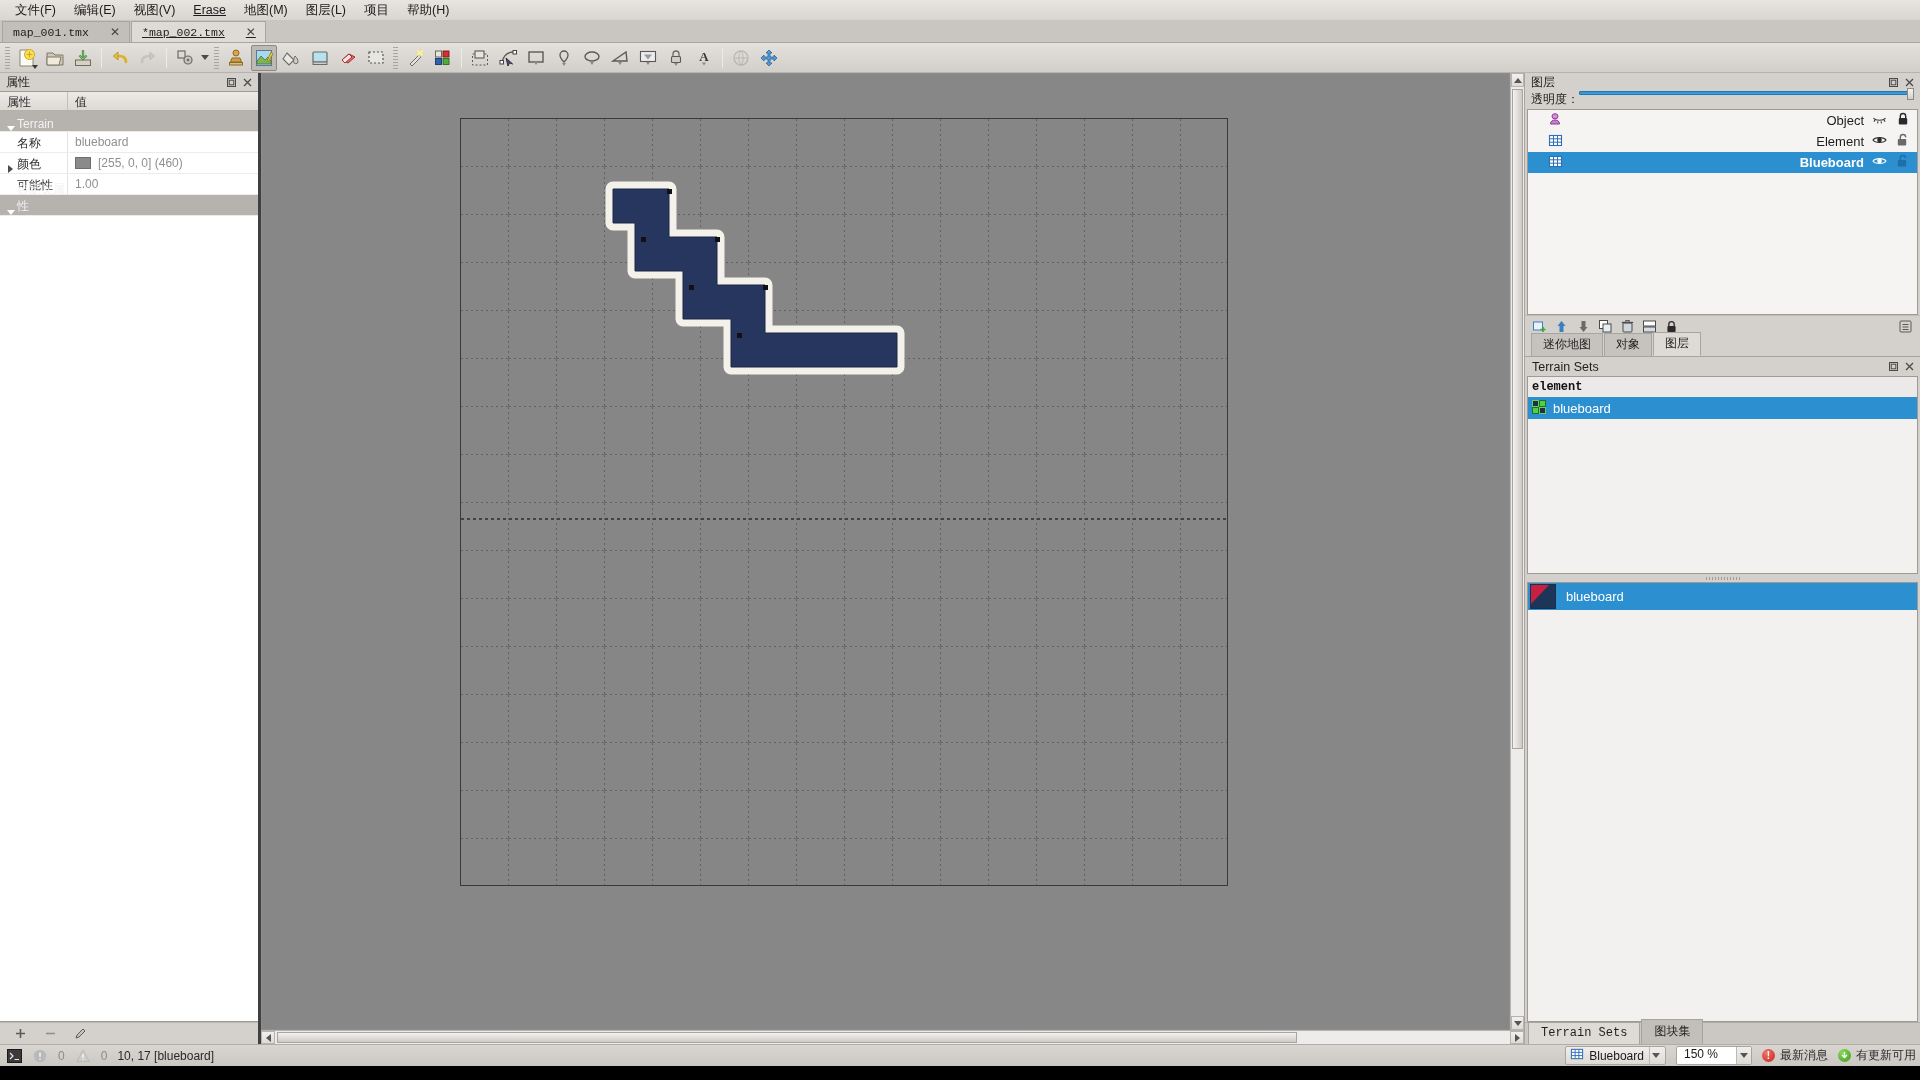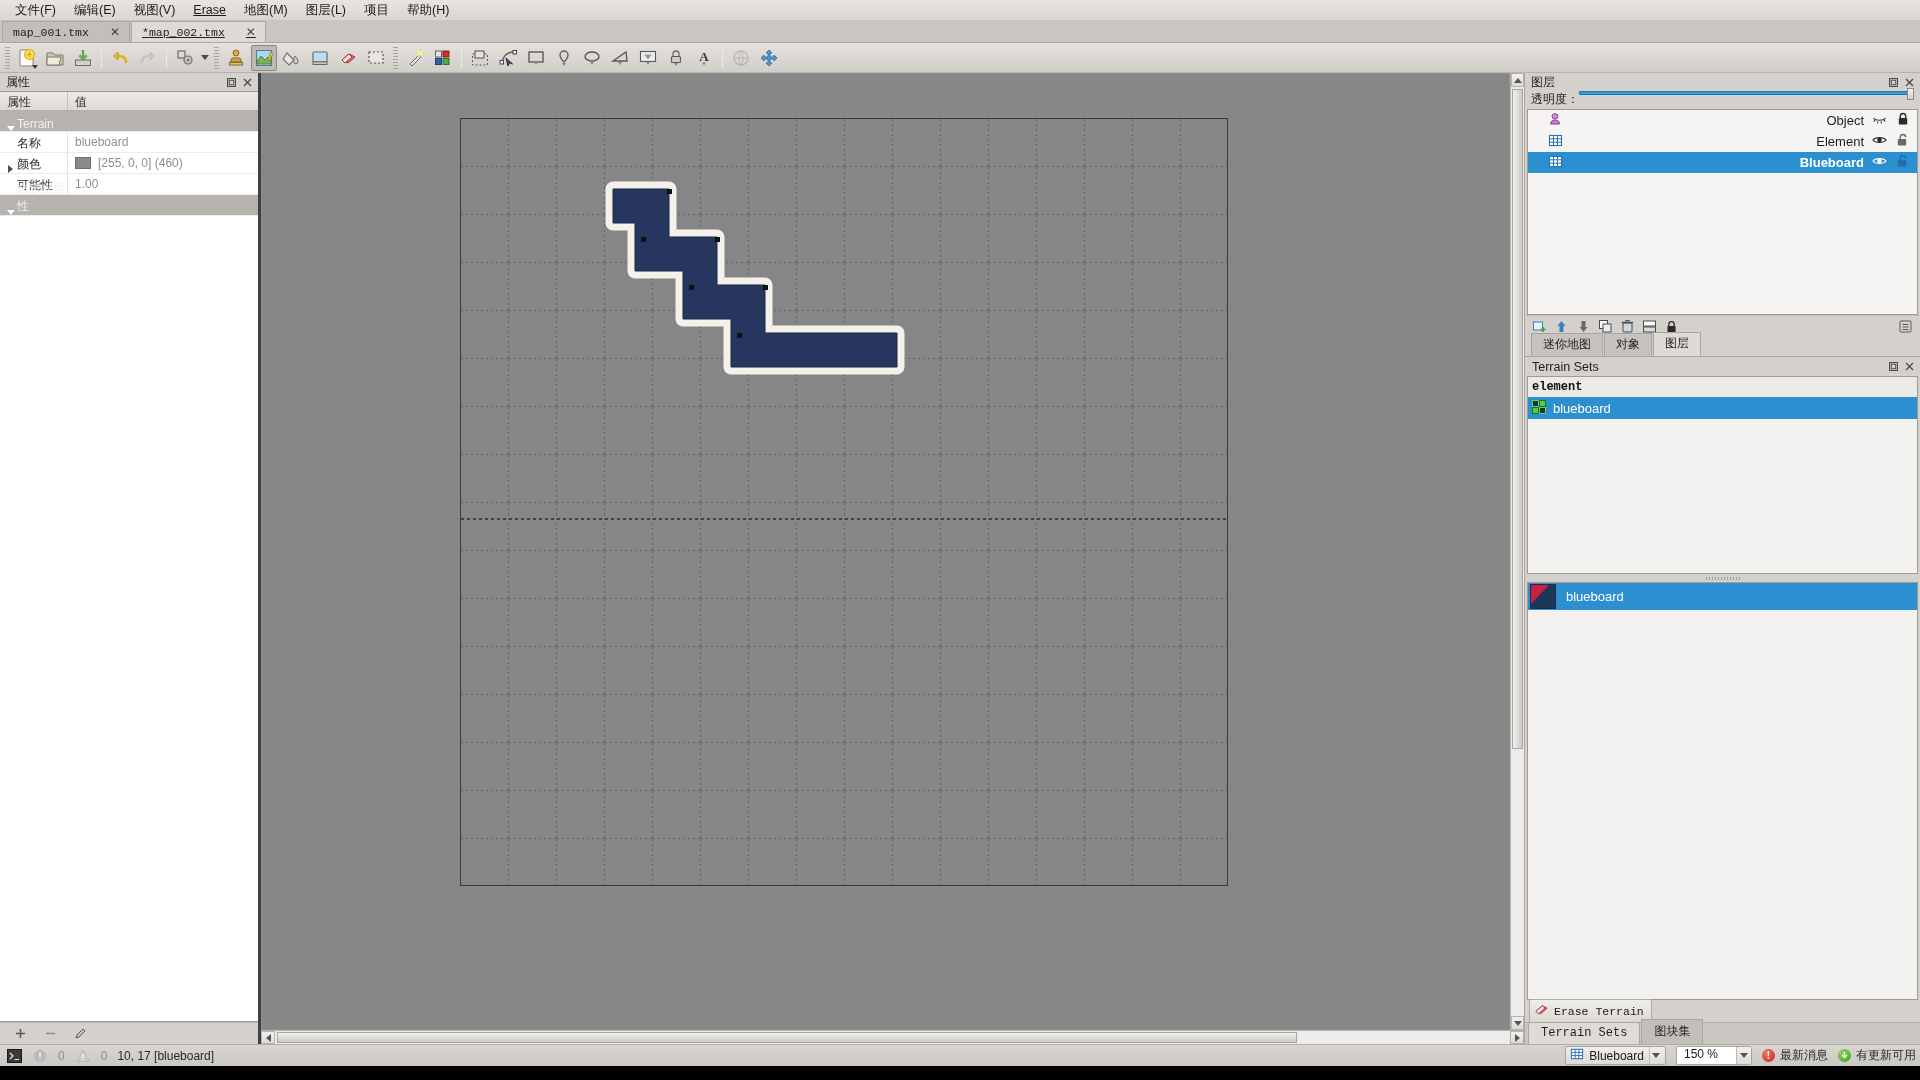--- a/index.html
+++ b/index.html
@@ -1126,31 +1126,20 @@
               <svg width="26" height="25" viewBox="0 0 26 25">
                   <rect width="26" height="25" fill="#1d3557"></rect>
                   <path d="M0 0h18L0 19z" fill="#c8203f"></path>
                 </svg>
             </span>
             <span>blueboard</span>
           </div>
         </div>
       </div>
 
-      <div class="erase-row">
-        <div class="erase-btn">
-          <span>
-            <svg width="15" height="15" viewBox="0 0 16 16">
-                <path d="M2 10l7-6 5 2.6-7 6z" fill="#ef6b72" stroke="#a83840" stroke-width="1"></path>
-                <path d="M2 10l2.6 2.6 7-6L9 4z" fill="#fbe7e8" stroke="#a83840" stroke-width="1"></path>
-              </svg>
-          </span>
-          <span>Erase Terrain</span>
-        </div>
-      </div>
 
       <div class="bottom-tabs">
         <div class="btab active">Terrain Sets</div>
         <div class="btab">图块集</div>
       </div>
     </div>
   </div>
 
   <div class="statusbar">
     <span class="sb-ico">

